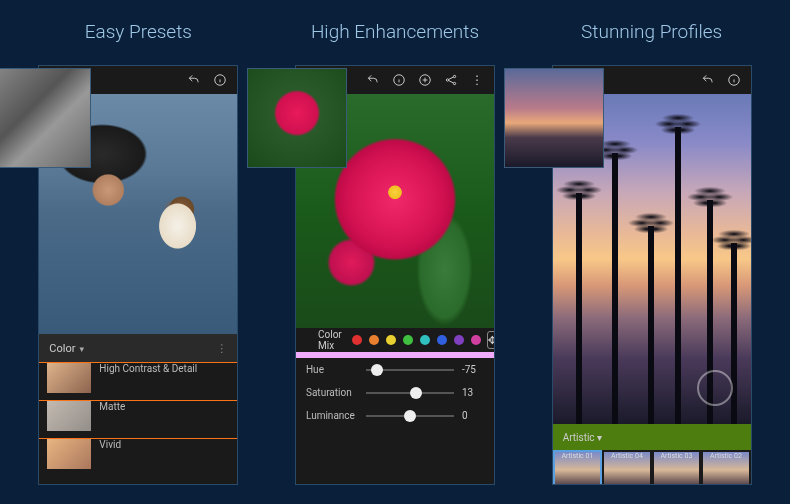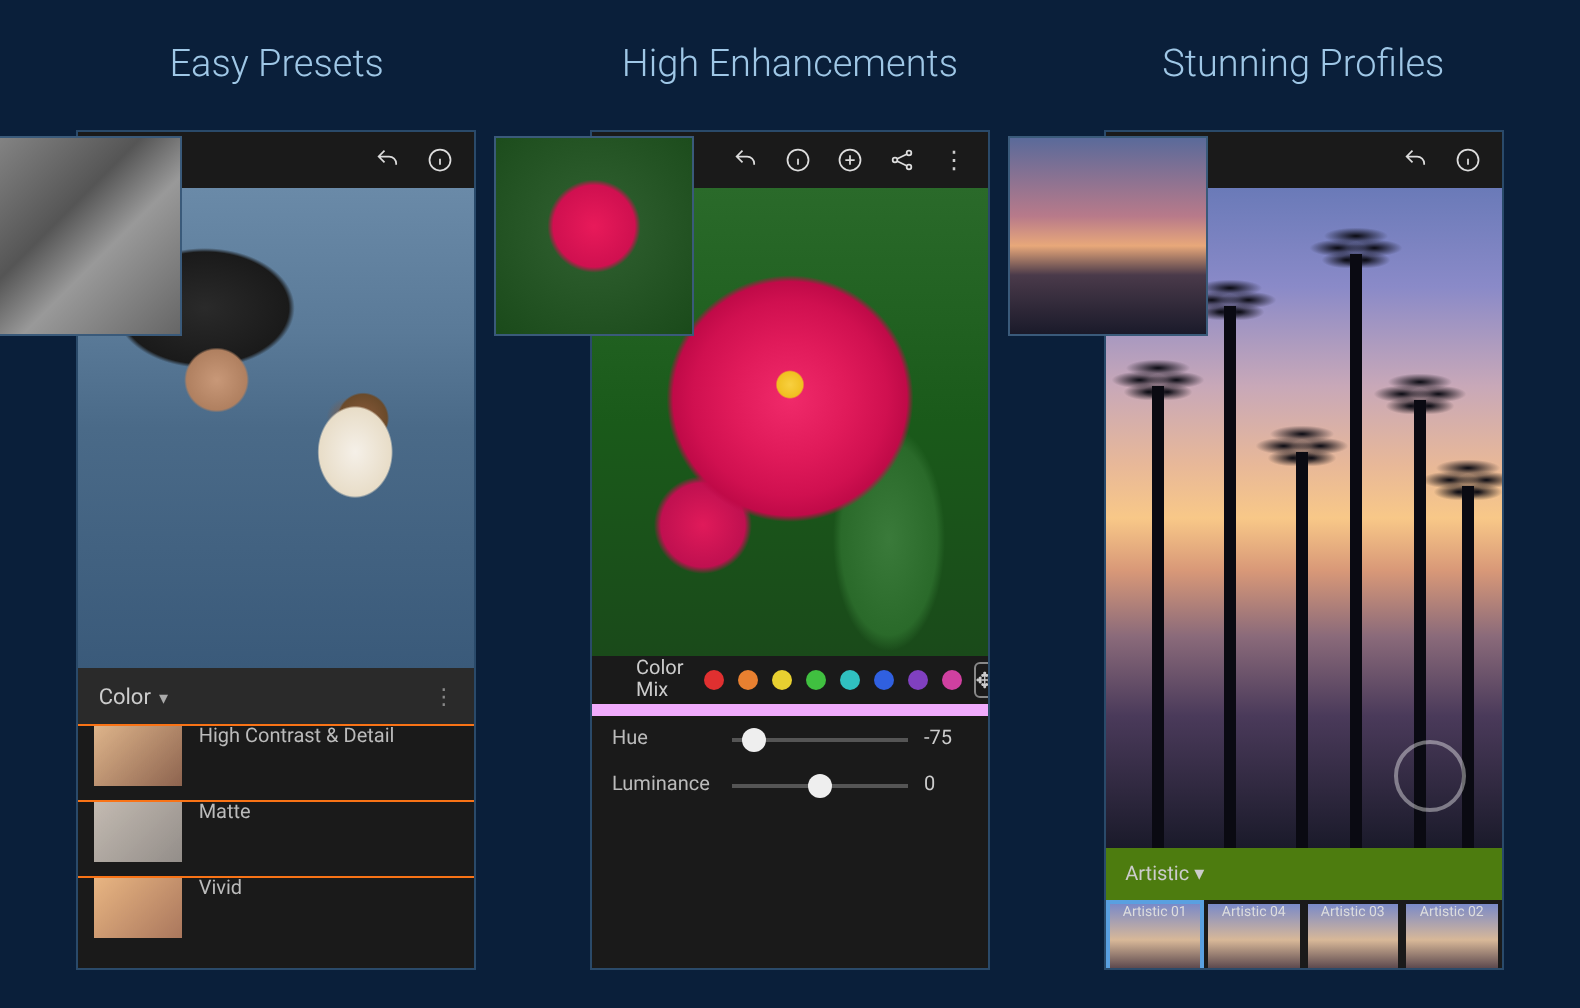--- a/index.html
+++ b/index.html
@@ -302,20 +302,27 @@
     </div>
 
     <div class="slider-row">
       <span class="slider-label">Hue</span>
       <div class="slider-track">
           <div class="slider-knob" style="left:12%"></div>
         </div>
       <span class="slider-val">-75</span>
     </div>
     <div class="slider-row">
+      <span class="slider-label">Saturation</span>
+      <div class="slider-track">
+          <div class="slider-knob" style="left:57%"></div>
+        </div>
+      <span class="slider-val">13</span>
+    </div>
+    <div class="slider-row">
       <span class="slider-label">Luminance</span>
       <div class="slider-track">
           <div class="slider-knob" style="left:50%"></div>
         </div>
       <span class="slider-val">0</span>
     </div>
   </div>
 </div>
 
 <div class="panel">

